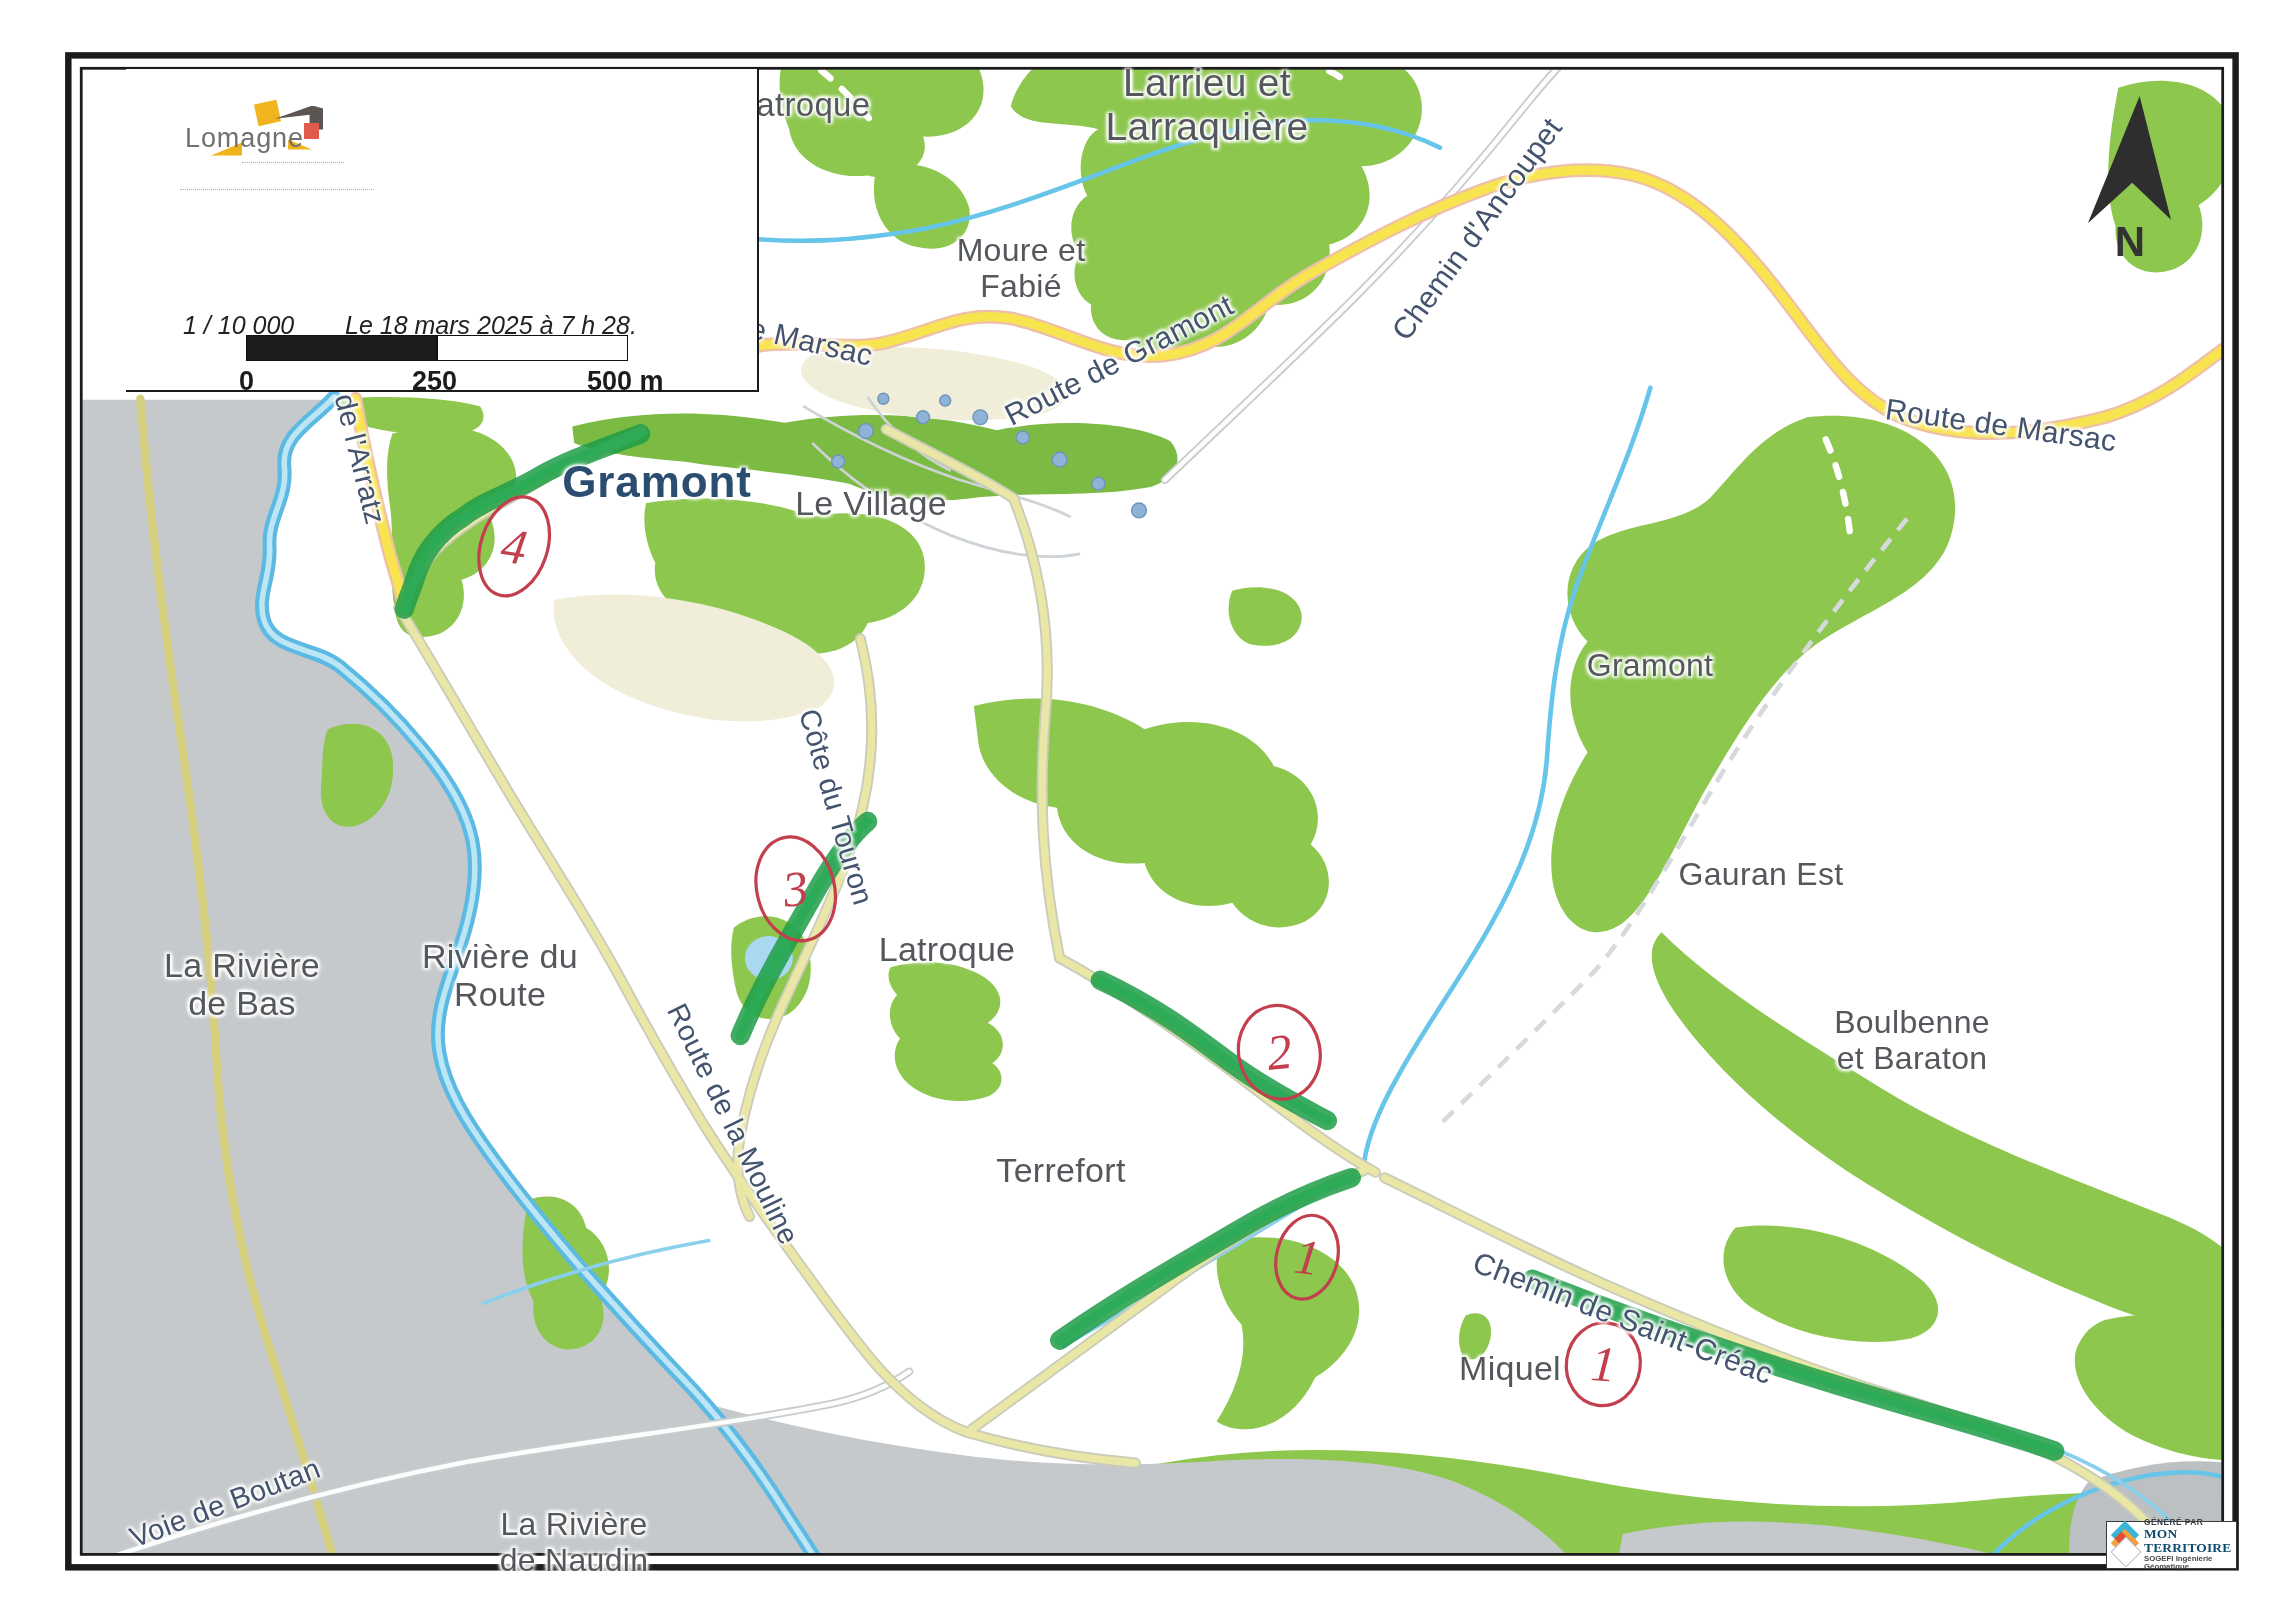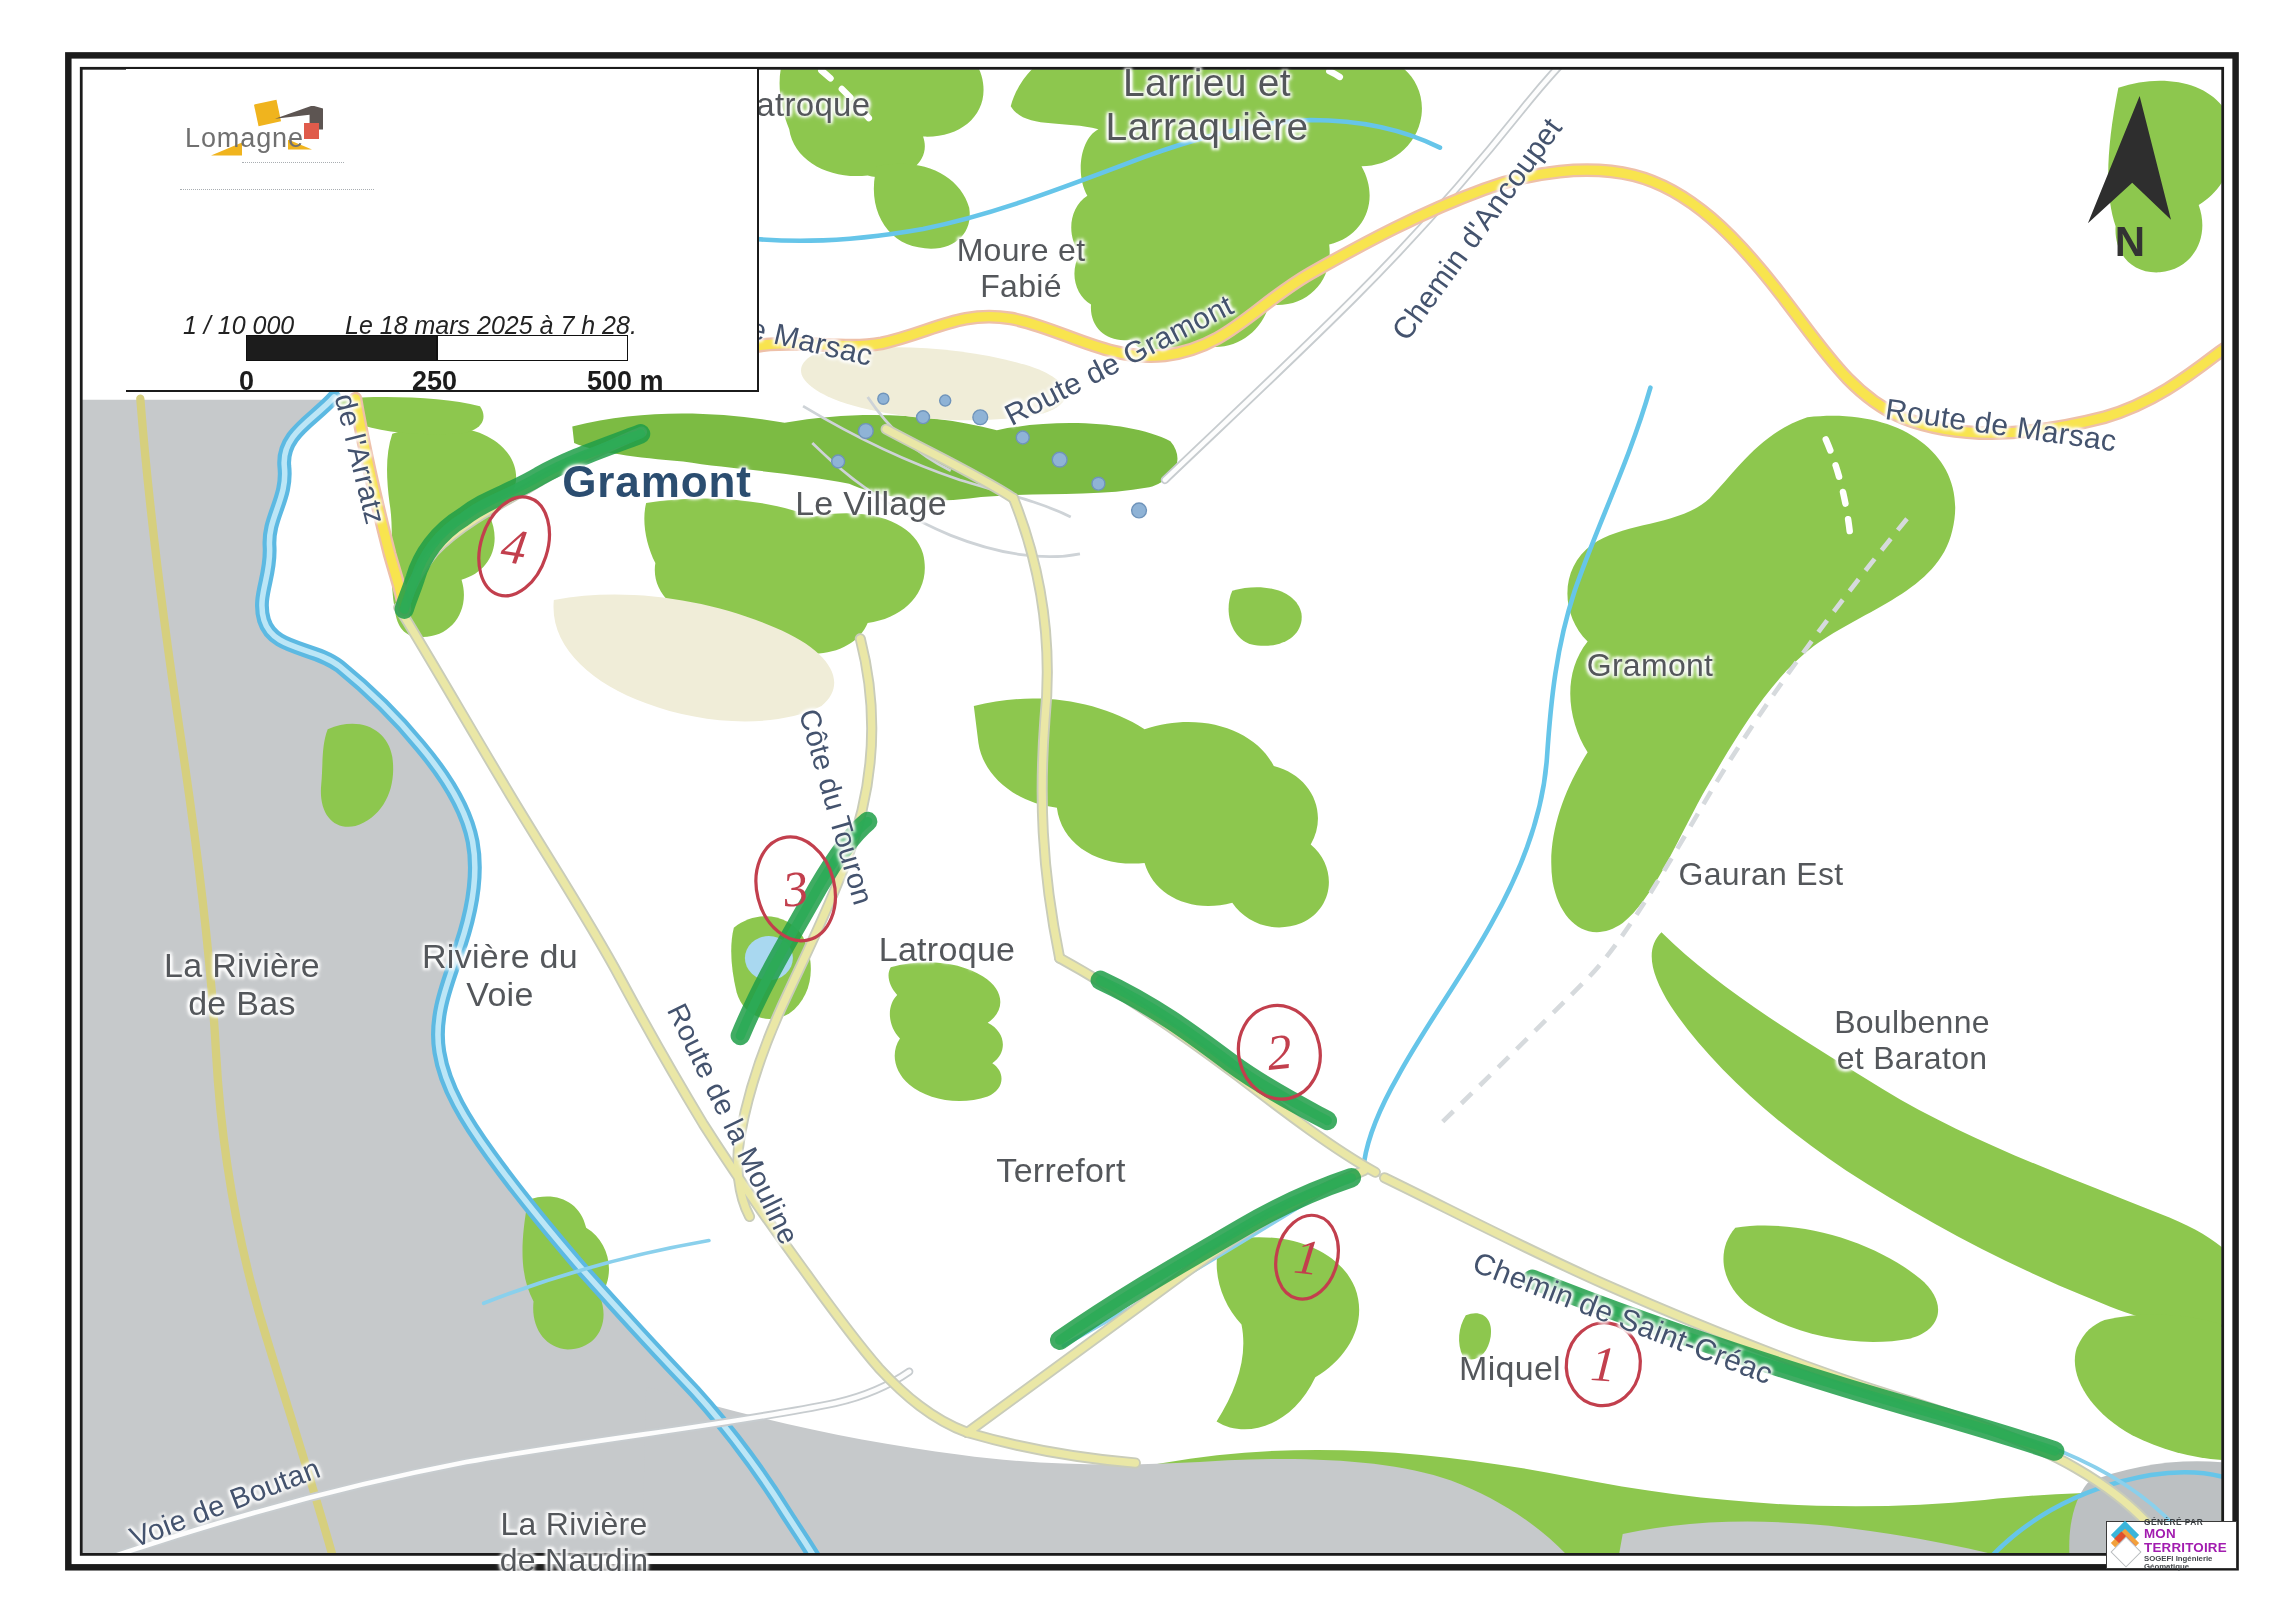--- a/index.html
+++ b/index.html
@@ -73,21 +73,21 @@
   .credit{position:absolute;left:2106px;top:1521px;width:131px;height:48px;background:#fff;
     border:1.8px solid #3a3a3a;box-sizing:border-box;display:flex;align-items:center;z-index:5;}
   .credit-icon{position:relative;width:37px;height:41px;flex:0 0 37px;}
   .ci{position:absolute;left:8.3px;width:20px;height:20px;transform:rotate(45deg);}
   .ci1{top:0.9px;background:#3ab5da;}
   .ci2{top:8.3px;background:#f2a13c;}
   .ci2b{top:12px;background:#e04f2f;width:20px;height:10px;left:8.3px;transform:rotate(45deg) skewX(0deg);}
   .ci3{top:16.6px;background:#fff;border:0.9px solid #b9bdbf;}
   .credit-text{flex:1;line-height:1.05;padding-right:16px;}
   .credit-l1{font-size:8.3px;font-weight:700;color:#3c4043;letter-spacing:0.5px;}
-  .credit-l2{font-size:13.4px;font-weight:800;color:#a21caf;letter-spacing:0.2px;}
+  .credit-l2{font-size:13.4px;font-weight:800;color:#0c4a6e;letter-spacing:0.2px;font-family:Liberation Serif, serif;}
   .credit-l3{font-size:7.8px;font-weight:600;color:#44484c;}
 </style>
 </head>
 <body>
 
 <div class="page">
 
   <svg width="2291" height="1619" viewBox="0 0 2482 1754">
     <defs>
       <clipPath id="mapclip">
@@ -274,21 +274,21 @@
 Larraquière</div>
       <div class="maplabel kind-place" style="left: 1021px; top: 269px; font-size: 32px; transform: translate(-50%, -50%) rotate(0deg);">Moure et
 Fabié</div>
       <div class="maplabel kind-place" style="left: 871px; top: 495px; font-size: 34px; transform: translate(-50%, -50%) rotate(0deg); margin-top: 8px;">Le Village</div>
       <div class="maplabel kind-commune" style="left: 657px; top: 482px; font-size: 44px; transform: translate(-50%, -50%) rotate(0deg);">Gramont</div>
       <div class="maplabel kind-place" style="left: 1650px; top: 666px; font-size: 32px; transform: translate(-50%, -50%) rotate(0deg);">Gramont</div>
       <div class="maplabel kind-place" style="left: 1761px; top: 875px; font-size: 32px; transform: translate(-50%, -50%) rotate(0deg);">Gauran Est</div>
       <div class="maplabel kind-place" style="left: 242px; top: 984px; font-size: 34px; transform: translate(-50%, -50%) rotate(0deg);">La Rivière
 de Bas</div>
       <div class="maplabel kind-place" style="left: 500px; top: 975px; font-size: 34px; transform: translate(-50%, -50%) rotate(0deg);">Rivière du
-Voie</div>
+Route</div>
       <div class="maplabel kind-place" style="left: 947px; top: 949px; font-size: 34px; transform: translate(-50%, -50%) rotate(0deg);">Latroque</div>
       <div class="maplabel kind-place" style="left: 1061px; top: 1170px; font-size: 34px; transform: translate(-50%, -50%) rotate(0deg);">Terrefort</div>
       <div class="maplabel kind-place" style="left: 1912px; top: 1041px; font-size: 32px; transform: translate(-50%, -50%) rotate(0deg);">Boulbenne
 et Baraton</div>
       <div class="maplabel kind-place" style="left: 1510px; top: 1368px; font-size: 34px; transform: translate(-50%, -50%) rotate(0deg);">Miquel</div>
       <div class="maplabel kind-place" style="left: 574px; top: 1543px; font-size: 32px; transform: translate(-50%, -50%) rotate(0deg);">La Rivière
 de Naudin</div>
       <div class="maplabel kind-road" style="left: 786px; top: 336px; font-size: 30px; transform: translate(-50%, -50%) rotate(13deg);">te de Marsac</div>
       <div class="maplabel kind-road" style="left: 1119px; top: 360px; font-size: 30px; transform: translate(-50%, -50%) rotate(-27deg);">Route de Gramont</div>
       <div class="maplabel kind-road" style="left: 1477px; top: 229px; font-size: 30px; transform: translate(-50%, -50%) rotate(-54deg);">Chemin d'Ancoupet</div>

